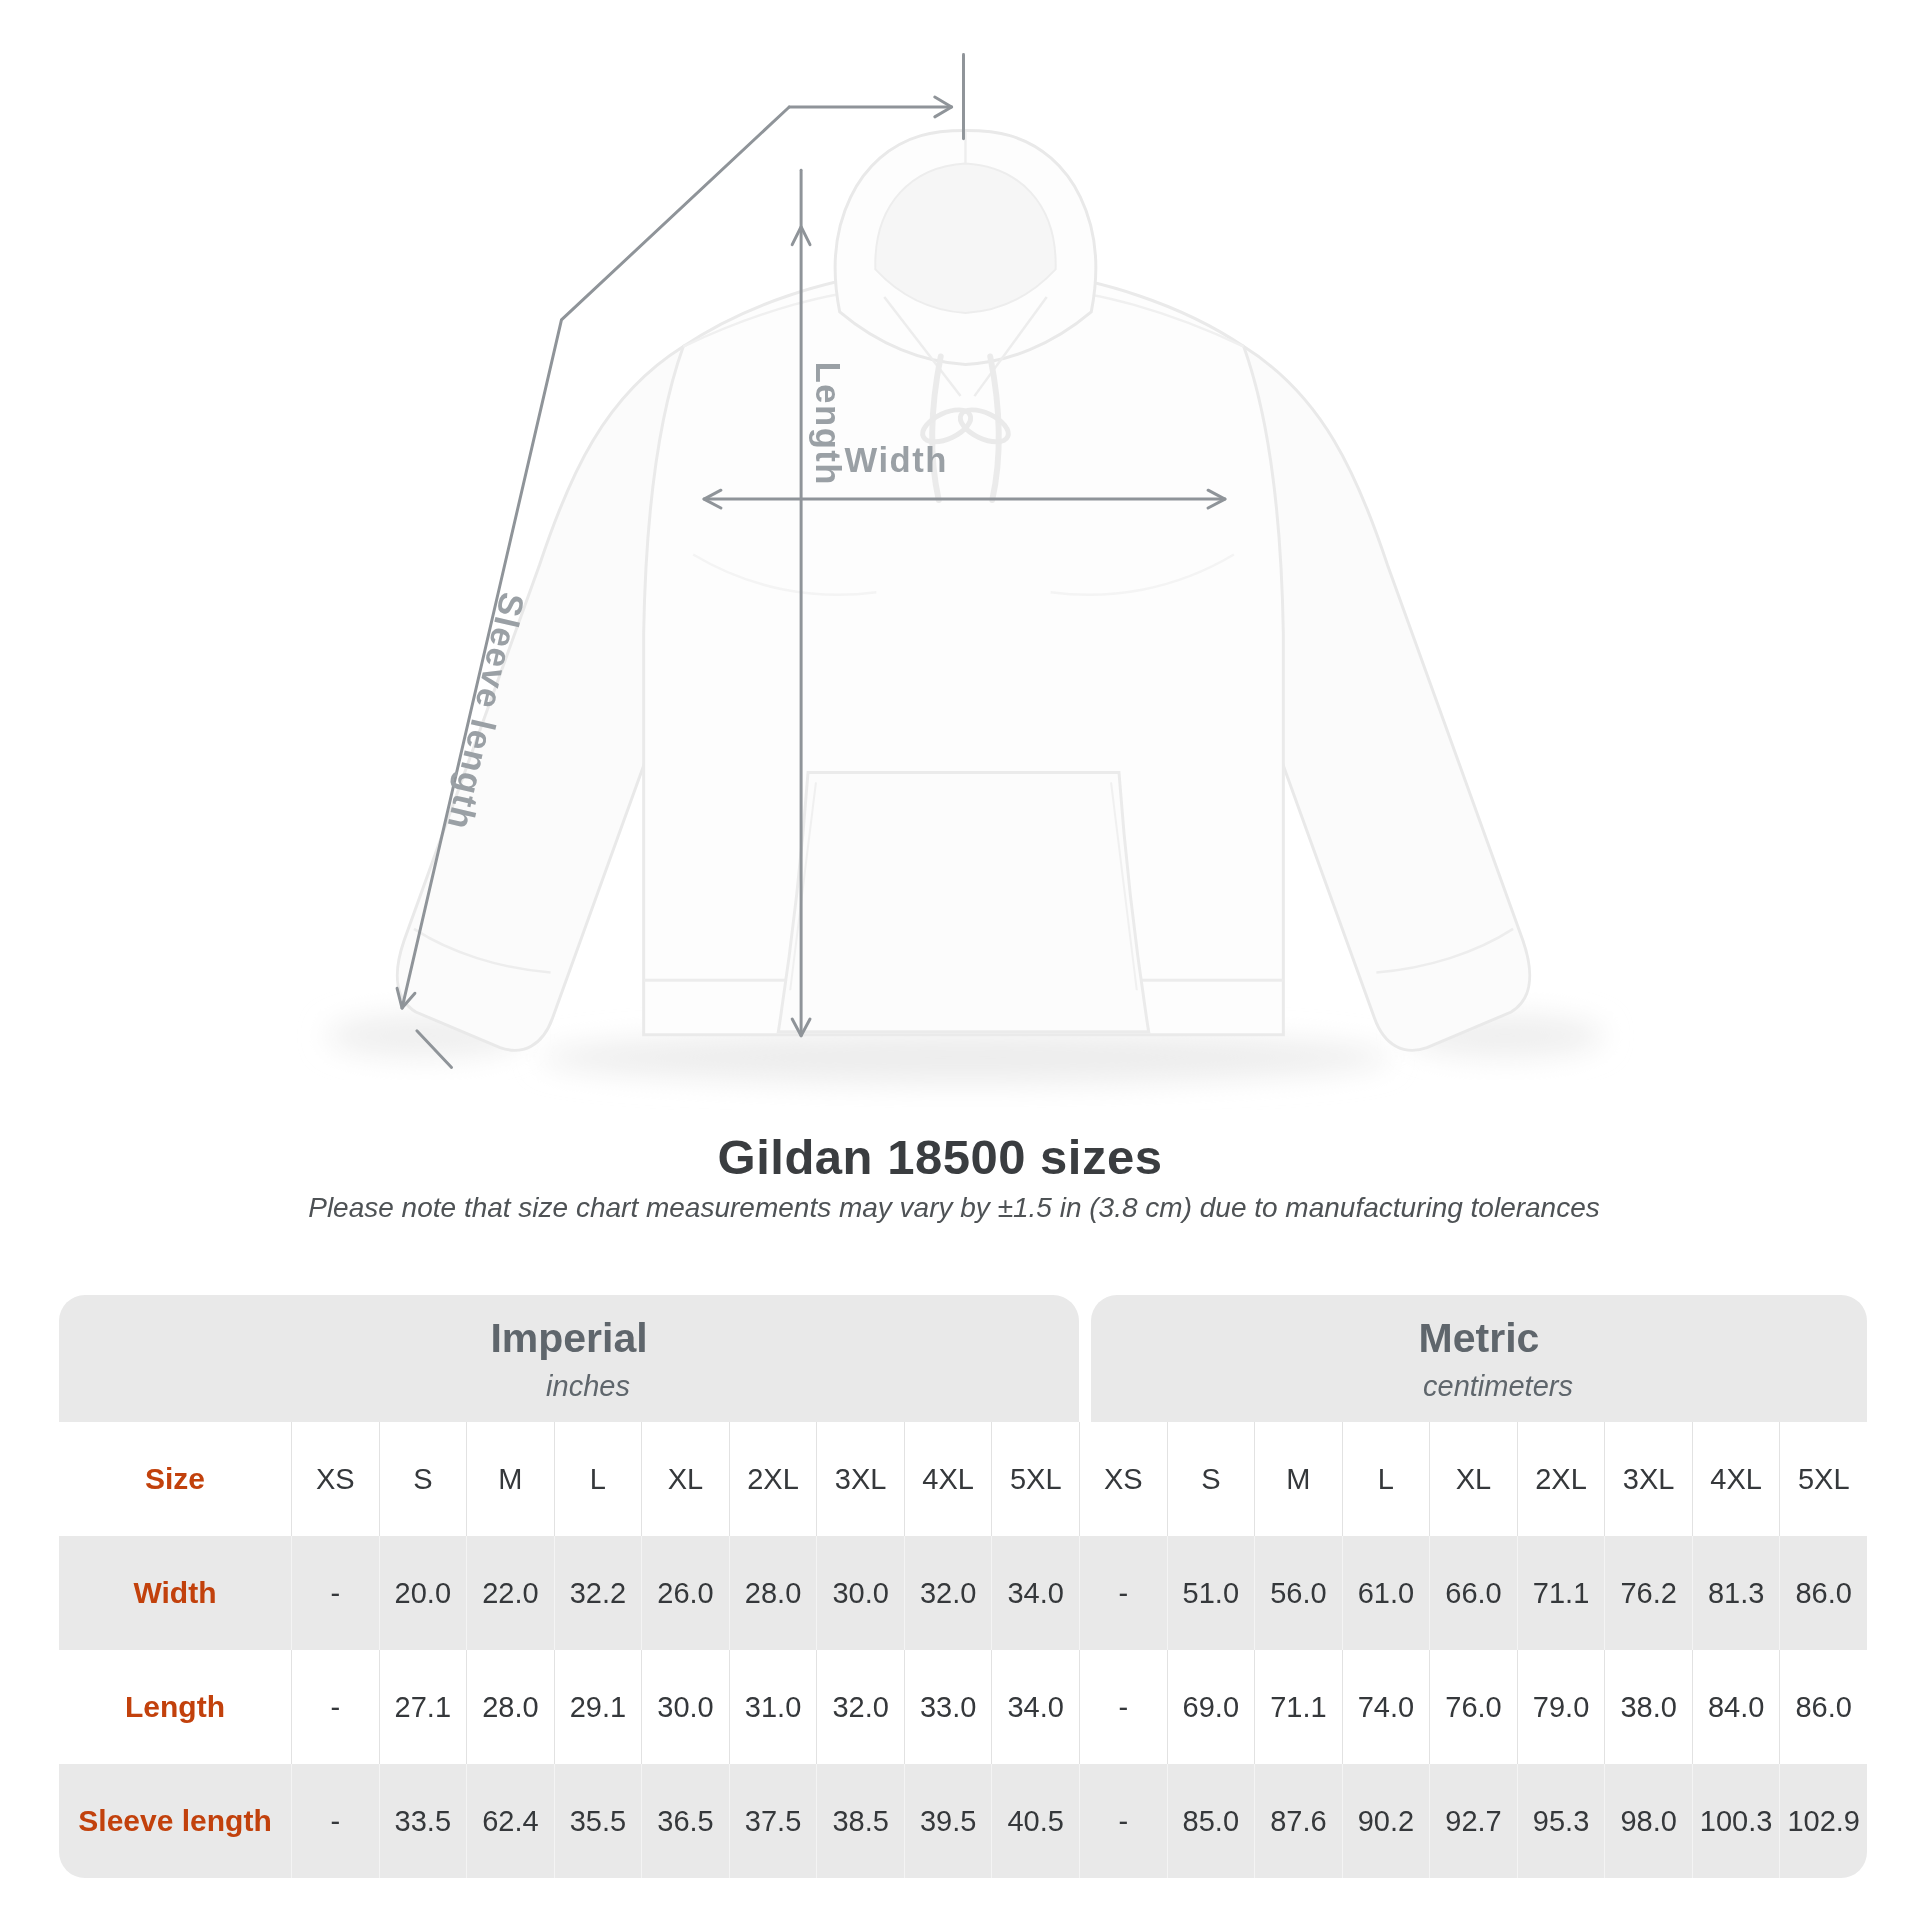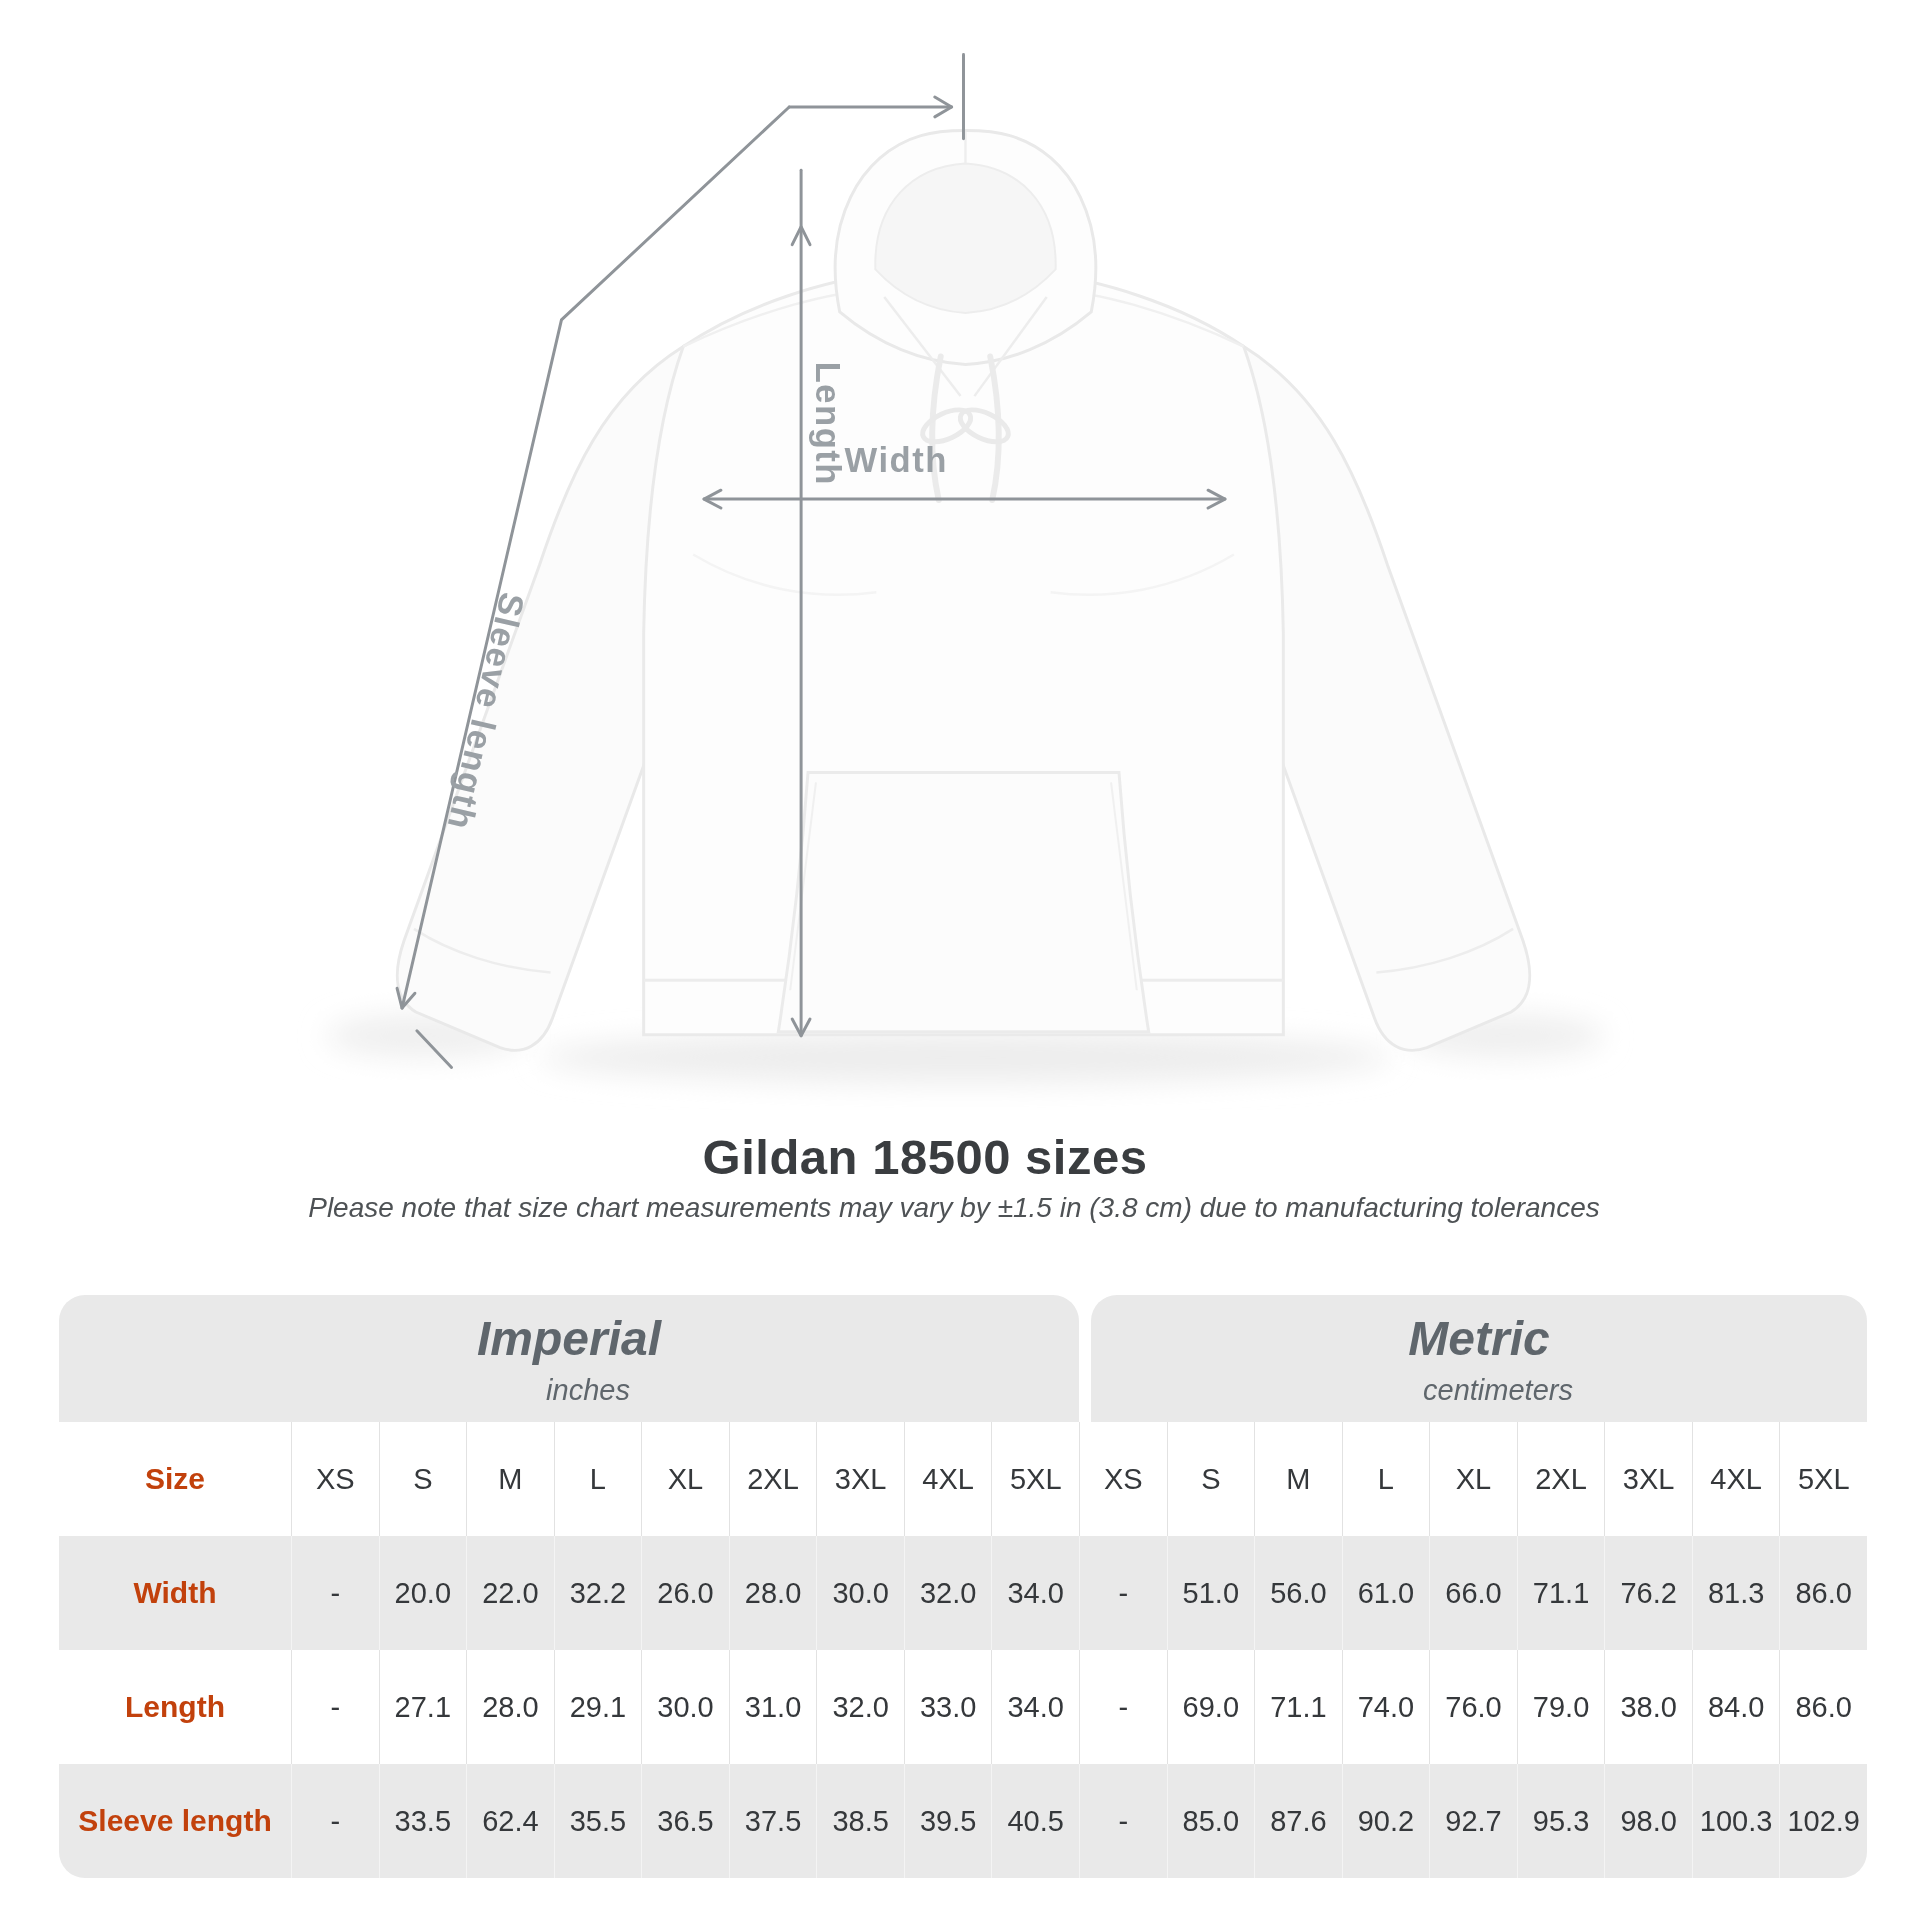--- a/index.html
+++ b/index.html
@@ -1,28 +1,28 @@
 <!DOCTYPE html>
 <html><head>
 <meta charset="utf-8">
 <style>
   html,body{margin:0;padding:0;background:#fff;}
   body{width:1927px;height:1927px;position:relative;font-family:"Liberation Sans",sans-serif;overflow:hidden;}
   .diagram-svg{position:absolute;left:0;top:0;}
   .page-title{position:absolute;left:0;top:1129px;width:1850px;margin:0;text-align:center;
-    font-size:49px;font-weight:bold;color:#3a3d40;letter-spacing:0.5px;}
+    font-size:49px;font-weight:bold;color:#3a3d40;letter-spacing:0.5px;padding-left:15px;}
   .tolerance-note{position:absolute;left:0;top:1192px;width:1908px;margin:0;text-align:center;
     font-size:28px;font-style:italic;color:#4e5255;}
   .size-table{position:absolute;left:59px;top:1295px;width:1808px;}
   .unit-band{display:flex;height:127px;}
   .unit-card{background:#e9e9e9;border-radius:26px 26px 0 0;display:flex;flex-direction:column;
     align-items:center;justify-content:center;row-gap:8px;}
   .unit-card.imperial{width:1020px;margin-right:12px;}
   .unit-card.metric{flex:1;}
-  .unit-label{font-size:48px;font-weight:bold;font-style:italic;color:#5f666c;}
+  .unit-label{font-size:41px;font-weight:bold;color:#5f666c;}
   .unit-sub{font-size:29px;font-style:italic;color:#5f666c;margin-left:38px;}
   .trow{display:grid;grid-template-columns:232px repeat(18,1fr);height:114px;}
   .trow.white{background:#fff;}
   .trow.gray{background:#e9e9e9;}
   .trow.last{border-radius:0 0 26px 26px;overflow:hidden;}
   .cell{display:flex;align-items:center;justify-content:center;
     font-size:29px;color:#35383b;white-space:nowrap;}
   .trow .cell + .cell{border-left:1px solid #e2e2e2;}
   .trow.gray .cell + .cell{border-left:1px solid #f4f4f4;}
   .cell.hdr,.cell.rowlabel{font-weight:bold;color:#c2410c;font-size:30px;}

